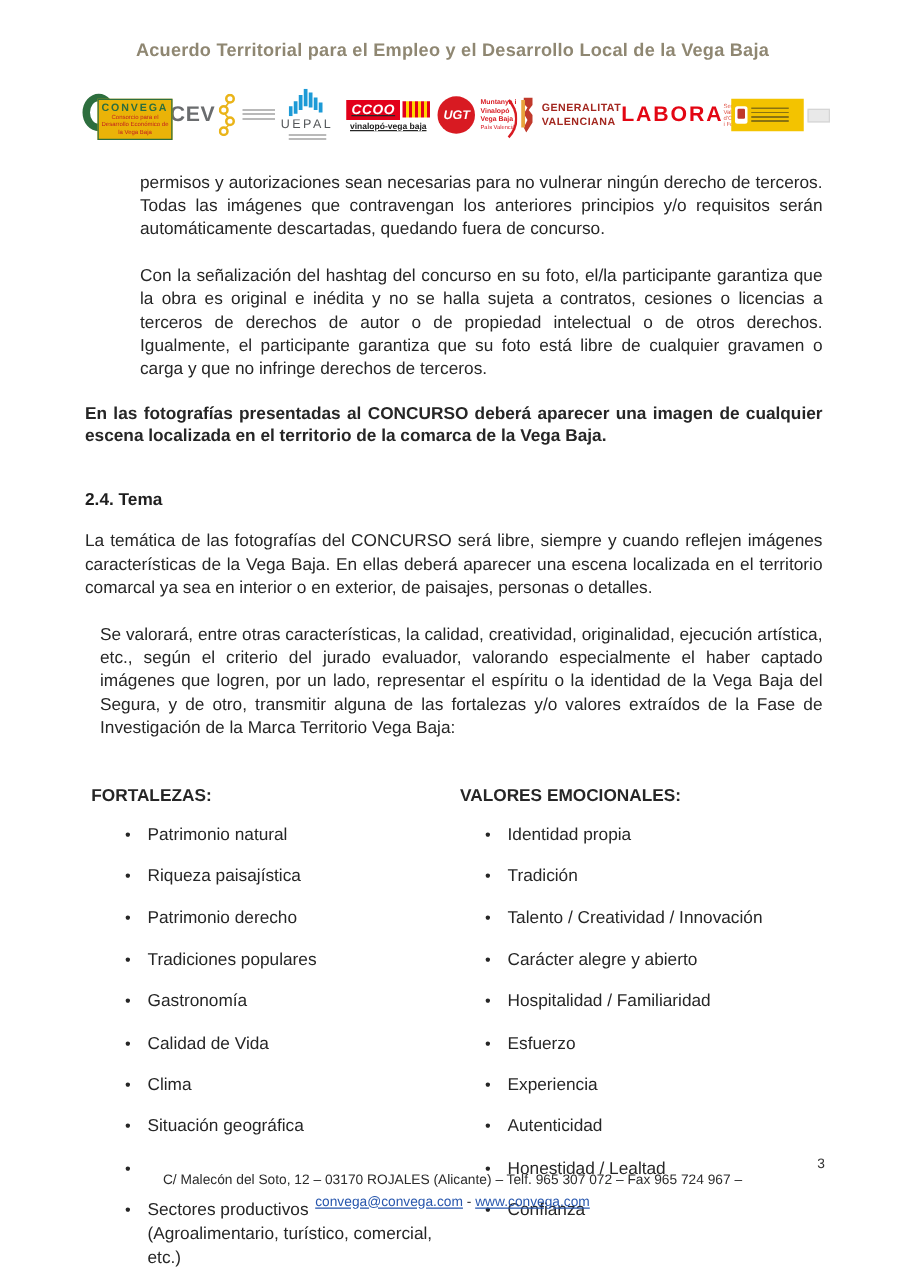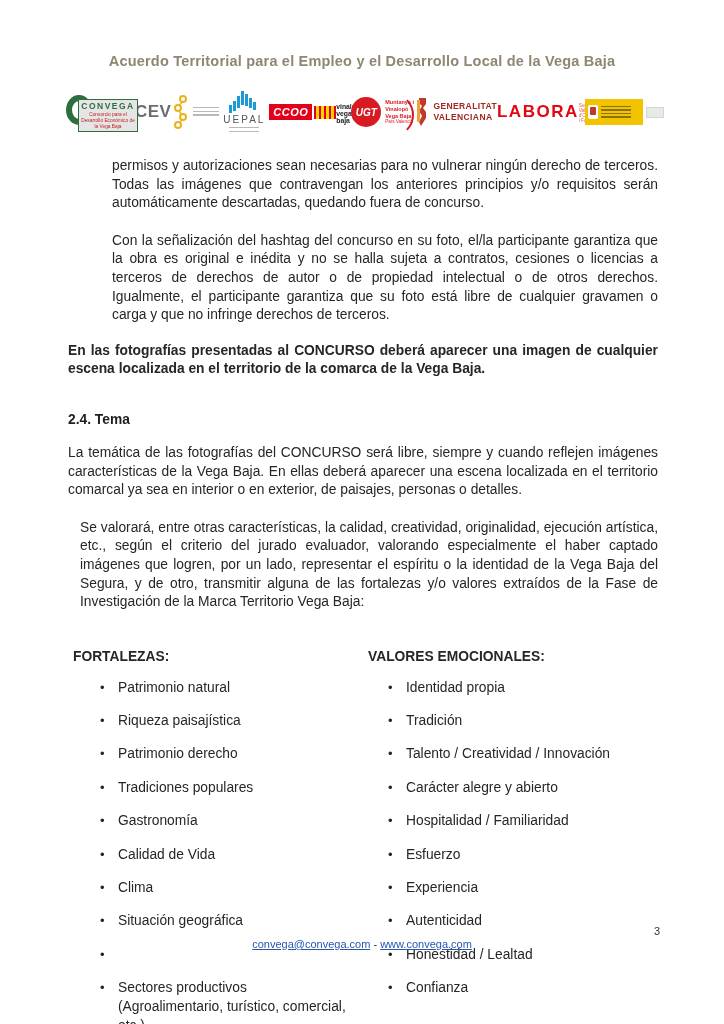--- a/index.html
+++ b/index.html
@@ -5,46 +5,46 @@
   * { margin:0; padding:0; box-sizing:border-box; }
   html,body { background:#ffffff; }
   .page {
     position:relative; width:724px; height:1024px; margin:0 auto;
     background:#ffffff; overflow:hidden;
     font-family:"Liberation Sans", sans-serif; color:#262626;
   }
   
   .doc-title {
     padding-top:33px; text-align:center;
-    font-size:14.5px; font-weight:bold; color:#8f8772; letter-spacing:.2px;margin-top:20px;
+    font-size:14.5px; font-weight:bold; color:#8f8772; letter-spacing:.2px;
   }
   .logo-strip {
     margin:14px 60px 0 66px; height:58px;
     display:flex; align-items:center; justify-content:space-between;
   }
   .logo { display:flex; align-items:center; }
   .tiny-bars { width:26px; height:10px;
     background:repeating-linear-gradient(#b9b9b9 0 1.5px, transparent 1.5px 3.6px); }
   
   .convega { position:relative; width:72px; height:50px; }
   .c-ring { position:absolute; left:0; top:8px; width:26px; height:30px;
     border:6px solid #2d6e3e; border-radius:50%; }
   .c-box { position:absolute; left:12px; top:12px; width:60px;
-    border:1px solid #2d6e3e; background:#e5e5e5; padding:1px 1px 2px; text-align:center; }
+    border:1px solid #2d6e3e; background:#eab308; padding:1px 1px 2px; text-align:center; }
   .c-name { color:#2d6e3e; font-weight:bold; font-size:8.5px; letter-spacing:1.5px; }
   .c-sub { color:#c21f1f; font-size:4.8px; line-height:1.2; margin-top:1px; }
   
   .cev-text { color:#6a6c6e; font-weight:bold; font-size:17px; letter-spacing:.5px; }
   .cev svg { margin:0 3px; }
   
   .uepal { flex-direction:column; width:52px; }
   .uepal-name { color:#54575a; font-size:10px; letter-spacing:2px; margin-top:1px; }
   .uepal .tiny-bars { width:30px; height:7px; margin-top:2px; }
   
-  .ccoo { flex-direction:row; width:82px; }
+  .ccoo { flex-direction:column; width:82px;text-decoration:underline; }
   .ccoo-top { display:flex; align-items:center; }
   .ccoo-box { background:#e2001a; color:#fff; font-weight:bold; font-style:italic;
     font-size:11px; padding:2px 4px; letter-spacing:.5px; }
   .ccoo-stripes { width:22px; height:13px; margin-left:2px;
     background:repeating-linear-gradient(90deg,#e2001a 0 2.5px,#ffd500 2.5px 5px); }
   .ccoo-sub { font-size:6.8px; font-weight:bold; color:#1a1a1a; margin-top:2px; }
   
   .ugt { position:relative; width:68px; }
   .ugt-circle { width:30px; height:30px; background:#d81a22; border-radius:50%;
     color:#fff; font-weight:bold; font-style:italic; font-size:10px;
@@ -284,18 +284,19 @@
               <span class="dot">•</span>
               <span class="bullet-text">Confianza</span>
             </div>
           </div>
       </div>
     </div>
   </div>
 
   <div class="page-number">3</div>
   <div class="footer">
+    <div>C/ Malecón del Soto, 12 – 03170 ROJALES (Alicante) – Telf. 965 307 072 – Fax 965 724 967 –</div>
     <div>
       <a href="#">convega@convega.com</a><span> - </span><a href="#">www.convega.com</a>
     </div>
   </div>
 
 </div>
 
 </body></html>

